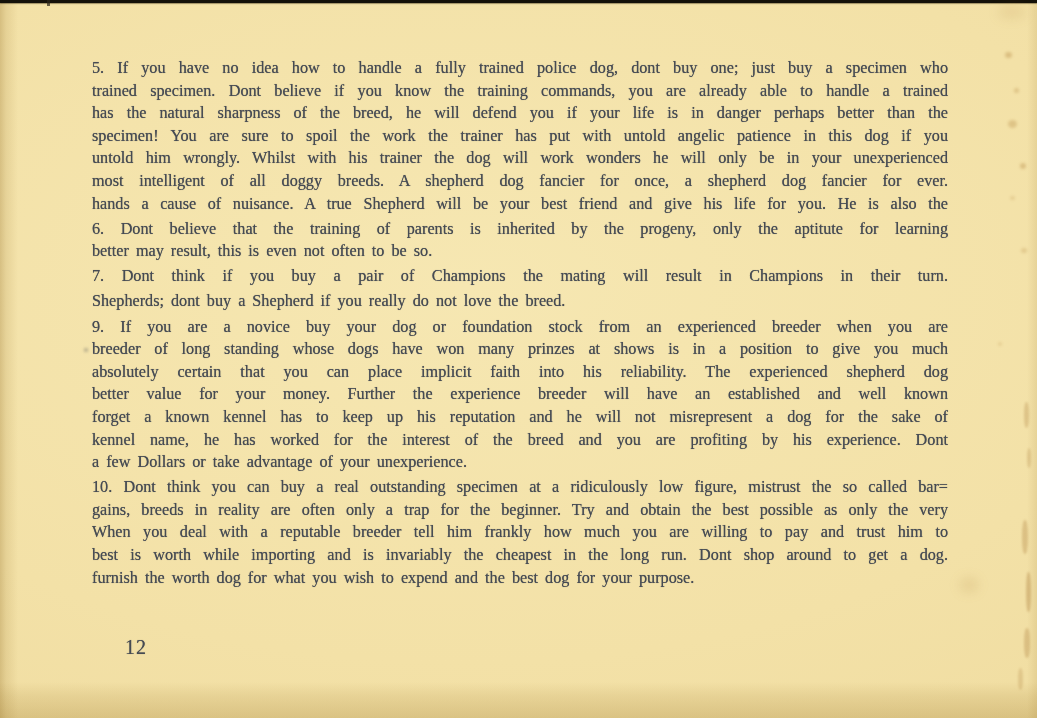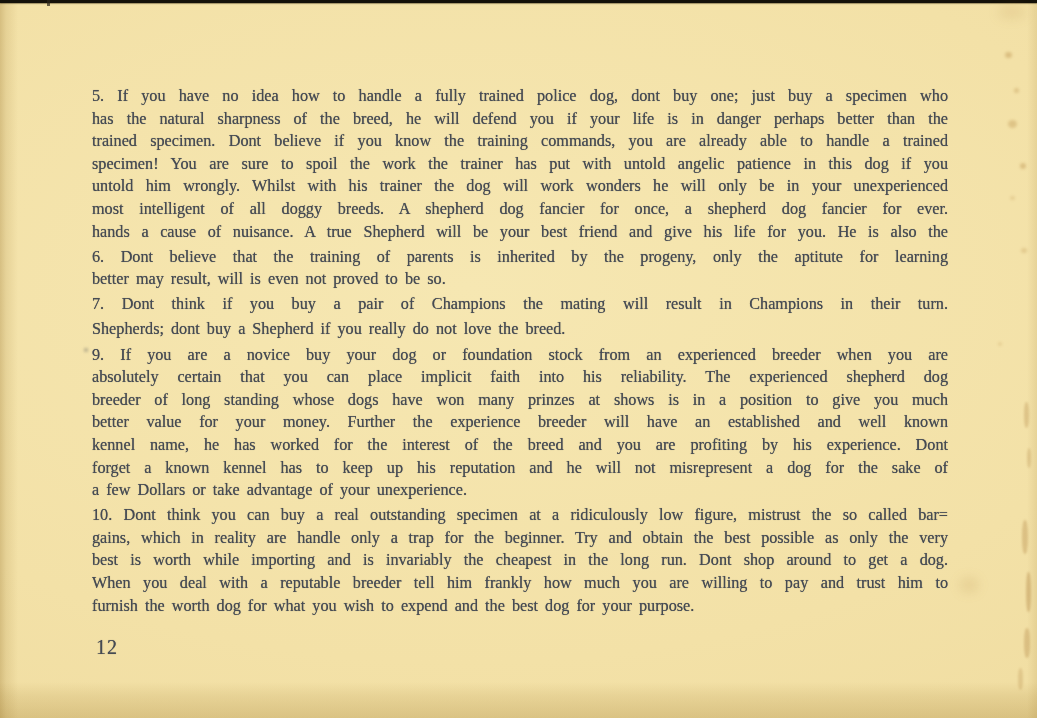--- a/index.html
+++ b/index.html
@@ -19,27 +19,26 @@
     position:absolute;top:0;left:0;right:0;height:3px;
     background:var(--edge,#141109);
     box-shadow:0 1px 1px rgba(90,76,44,.55);
   }
   .corner-nub{position:absolute;top:0;left:47px;width:3px;height:6px;background:#2a2318;opacity:.7;}
   .text-block{
     position:absolute;left:92px;top:57px;width:856px;
     color:var(--ink,#464b53);
     font-size:16.2px;line-height:22.6px;
     text-shadow:0 0 .7px rgba(70,75,83,.85);
-    margin-top:28px;
   }
   .para{margin:0 0 2.5px 0;}
   .line{display:block;word-spacing:3px;}
   .line.j{text-align:justify;text-align-last:justify;word-spacing:normal;}
   .page-number{
-    position:absolute;left:96px;top:636px;
+    position:absolute;left:125px;top:636px;
     color:var(--ink,#464b53);font-size:20px;letter-spacing:1px;
     text-shadow:0 0 .7px rgba(70,75,83,.85);
   }
   .stain{position:absolute;border-radius:50%;background:rgba(166,116,46,.9);filter:blur(1.4px);}
   .streak{position:absolute;border-radius:45%;background:rgba(158,108,40,.9);filter:blur(1.2px);}
   .smudge{position:absolute;border-radius:50%;filter:blur(6px);}
 </style>
 </head>
 <body>
 
@@ -63,50 +62,50 @@
     <span class="streak" style="left:1027px;top:448px;width:4px;height:20px;opacity:.24;"></span>
     <span class="streak" style="left:1022px;top:520px;width:6px;height:34px;opacity:.30;"></span>
     <span class="streak" style="left:1026px;top:572px;width:5px;height:40px;opacity:.34;"></span>
     <span class="streak" style="left:1024px;top:628px;width:6px;height:30px;opacity:.30;"></span>
     <span class="streak" style="left:1018px;top:668px;width:5px;height:22px;opacity:.22;"></span>
   </div>
 
   <main class="text-block">
       <p class="para">
         <span class="line j">5. If you have no idea how to handle a fully trained police dog, dont buy one; just buy a specimen who</span>
+        <span class="line j">trained specimen. Dont believe if you know the training commands, you are already able to handle a trained</span>
         <span class="line j">has the natural sharpness of the breed, he will defend you if your life is in danger perhaps better than the</span>
-        <span class="line j">trained specimen. Dont believe if you know the training commands, you are already able to handle a trained</span>
         <span class="line j">specimen! You are sure to spoil the work the trainer has put with untold angelic patience in this dog if you</span>
         <span class="line j">untold him wrongly. Whilst with his trainer the dog will work wonders he will only be in your unexperienced</span>
         <span class="line j">most intelligent of all doggy breeds. A shepherd dog fancier for once, a shepherd dog fancier for ever.</span>
         <span class="line j">hands a cause of nuisance. A true Shepherd will be your best friend and give his life for you. He is also the</span>
       </p>
       <p class="para">
         <span class="line j">6. Dont believe that the training of parents is inherited by the progeny, only the aptitute for learning</span>
-        <span class="line">better may result, will is even not proved to be so.</span>
+        <span class="line">better may result, this is even not often to be so.</span>
       </p>
       <p class="para">
         <span class="line j">7. Dont think if you buy a pair of Champions the mating will result in Champions in their turn.</span>
       </p>
       <p class="para">
         <span class="line">Shepherds; dont buy a Shepherd if you really do not love the breed.</span>
       </p>
       <p class="para">
         <span class="line j">9. If you are a novice buy your dog or foundation stock from an experienced breeder when you are</span>
+        <span class="line j">breeder of long standing whose dogs have won many prinzes at shows is in a position to give you much</span>
         <span class="line j">absolutely certain that you can place implicit faith into his reliability. The experienced shepherd dog</span>
-        <span class="line j">breeder of long standing whose dogs have won many prinzes at shows is in a position to give you much</span>
         <span class="line j">better value for your money. Further the experience breeder will have an established and well known</span>
+        <span class="line j">forget a known kennel has to keep up his reputation and he will not misrepresent a dog for the sake of</span>
         <span class="line j">kennel name, he has worked for the interest of the breed and you are profiting by his experience. Dont</span>
-        <span class="line j">forget a known kennel has to keep up his reputation and he will not misrepresent a dog for the sake of</span>
         <span class="line">a few Dollars or take advantage of your unexperience.</span>
       </p>
       <p class="para">
         <span class="line j">10. Dont think you can buy a real outstanding specimen at a ridiculously low figure, mistrust the so called bar=</span>
-        <span class="line j">gains, which in reality are handle only a trap for the beginner. Try and obtain the best possible as only the very</span>
+        <span class="line j">gains, breeds in reality are often only a trap for the beginner. Try and obtain the best possible as only the very</span>
+        <span class="line j">When you deal with a reputable breeder tell him frankly how much you are willing to pay and trust him to</span>
         <span class="line j">best is worth while importing and is invariably the cheapest in the long run. Dont shop around to get a dog.</span>
-        <span class="line j">When you deal with a reputable breeder tell him frankly how much you are willing to pay and trust him to</span>
         <span class="line">furnish the worth dog for what you wish to expend and the best dog for your purpose.</span>
       </p>
     </main>
 
   <div class="page-number">12</div>
 
 </div>
 
 </body></html>

